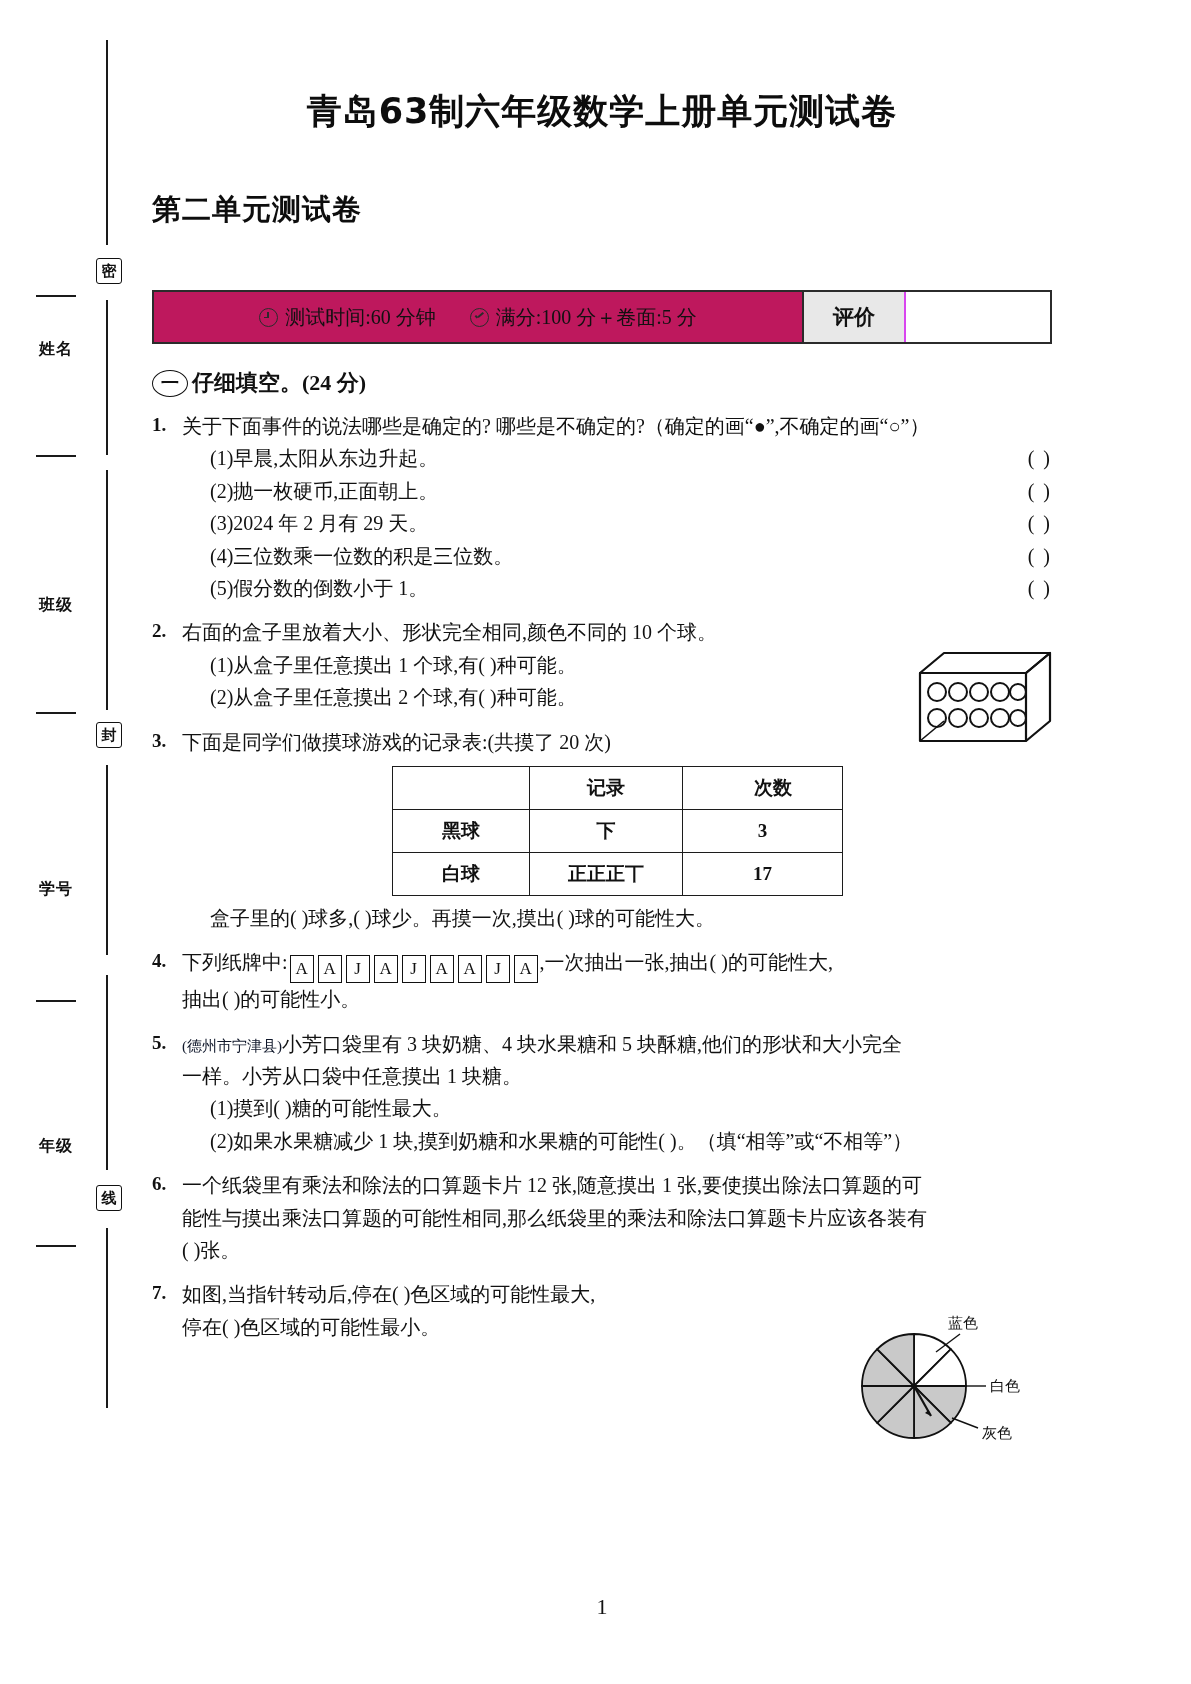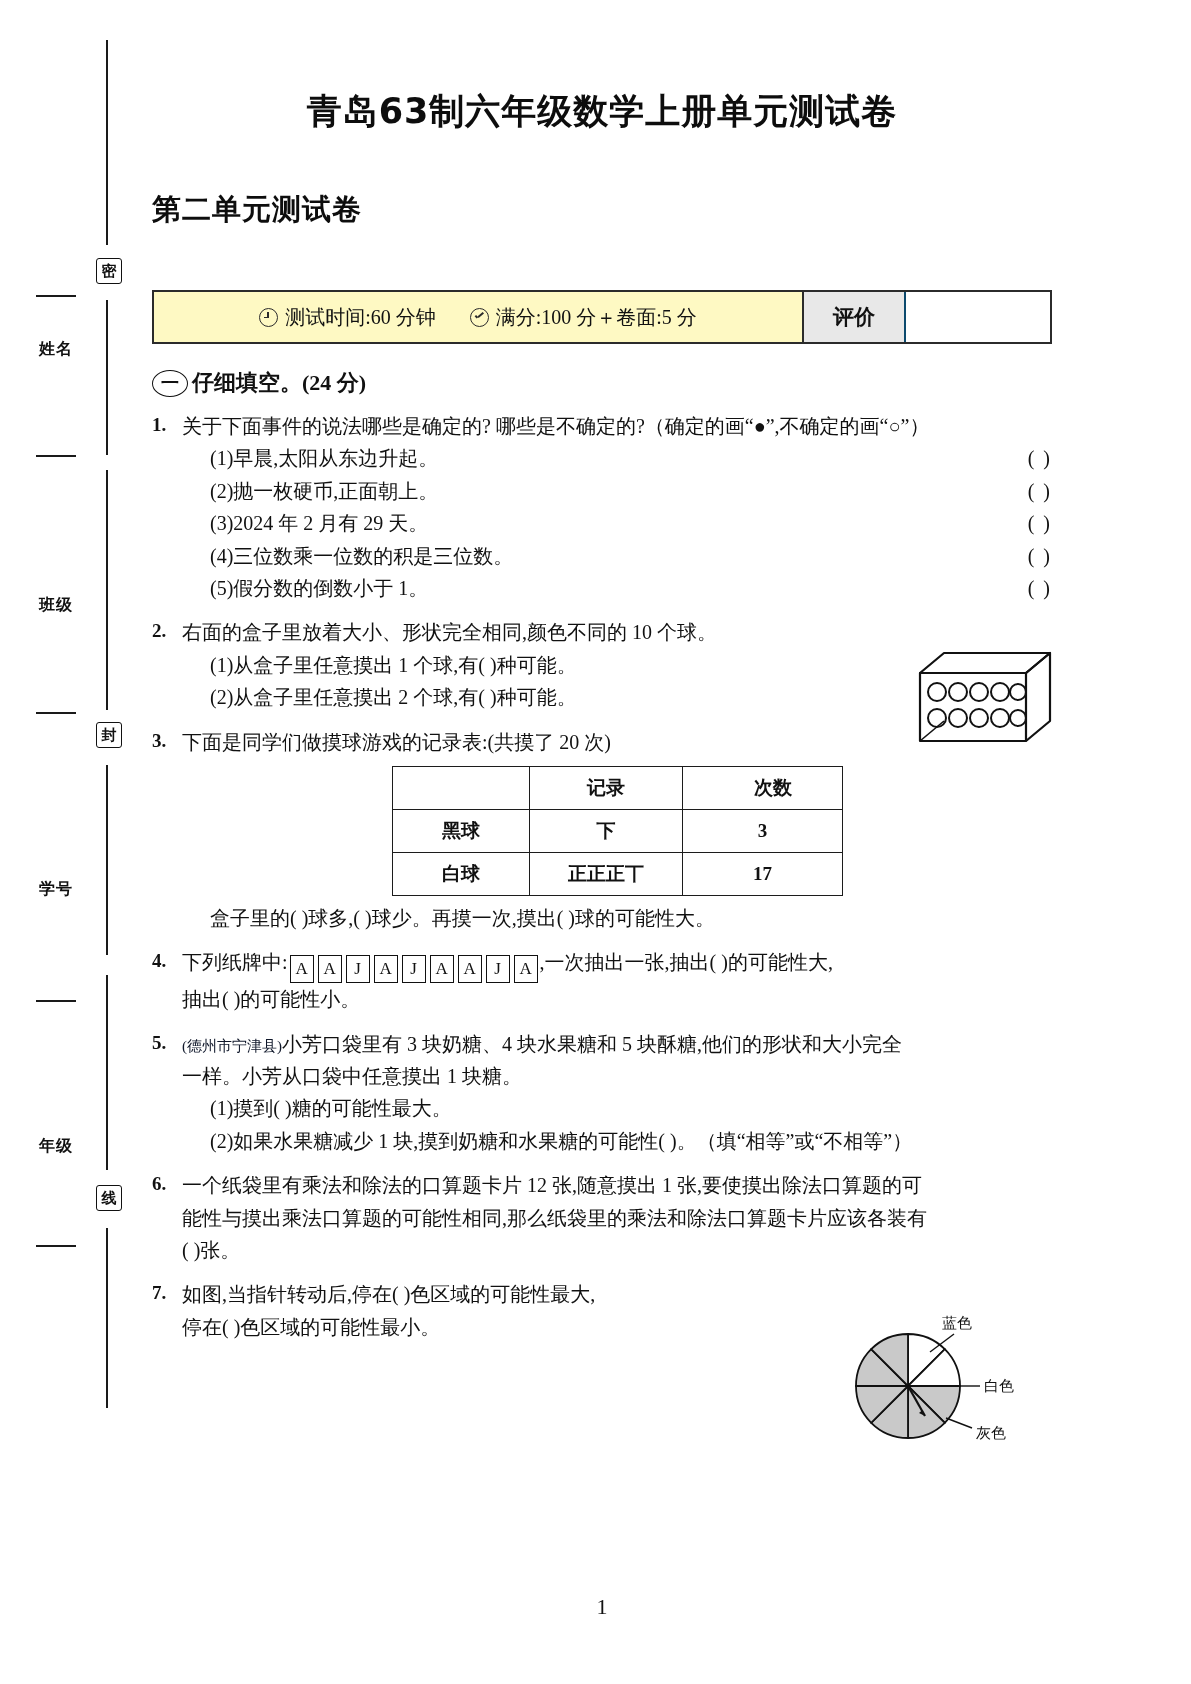--- a/index.html
+++ b/index.html
@@ -90,21 +90,21 @@
   
   #info-bar {
     margin-top: 60px;
     display: flex;
     border: 2px solid #2b2b2b;
     height: 54px;
     box-sizing: border-box;
   }
   #info-main {
     flex: 0 0 648px;
-    background: #fef9c3;
+    background: #be185d;
     display: flex;
     align-items: center;
     justify-content: center;
     gap: 34px;
     font-size: 20px;
     border-right: 2px solid #2b2b2b;
   }
   .info-chunk { display: flex; align-items: center; gap: 7px; }
   .circ-icon {
     width: 17px; height: 17px;
@@ -145,21 +145,21 @@
     transform: rotate(-40deg);
   }
   #info-eval {
     flex: 0 0 100px;
     background: #e8e8e8;
     display: flex;
     align-items: center;
     justify-content: center;
     font-size: 21px;
     font-weight: bold;
-    border-right: 2px solid #0c4a6e;
+    border-right: 2px solid #d946ef;
   }
   #info-blank { flex: 1 1 auto; background: #ffffff; }
 
   
   .section-head {
     margin-top: 24px;
     display: flex;
     align-items: center;
     font-size: 22px;
     font-weight: bold;
@@ -229,21 +229,21 @@
     text-align: center;
     font-weight: bold;
     padding: 0 10px;
   }
   .tally-table .c-name { width: 116px; }
   .tally-table .c-rec  { width: 132px; }
   .tally-table .c-cnt  { width: 118px; padding-left: 31px; }
 
   
   #ball-box { position: absolute; right: -8px; top: 645px; }
-  #spinner  { position: absolute; right: 16px;  top: 1312px; }
+  #spinner  { position: absolute; right: 10px;  top: 1312px; }
 
   
   #page-num {
     position: absolute;
     left: 0; right: 0;
     top: 1594px;
     text-align: center;
     font-size: 22px;
     font-family: "Liberation Serif", serif;
   }

